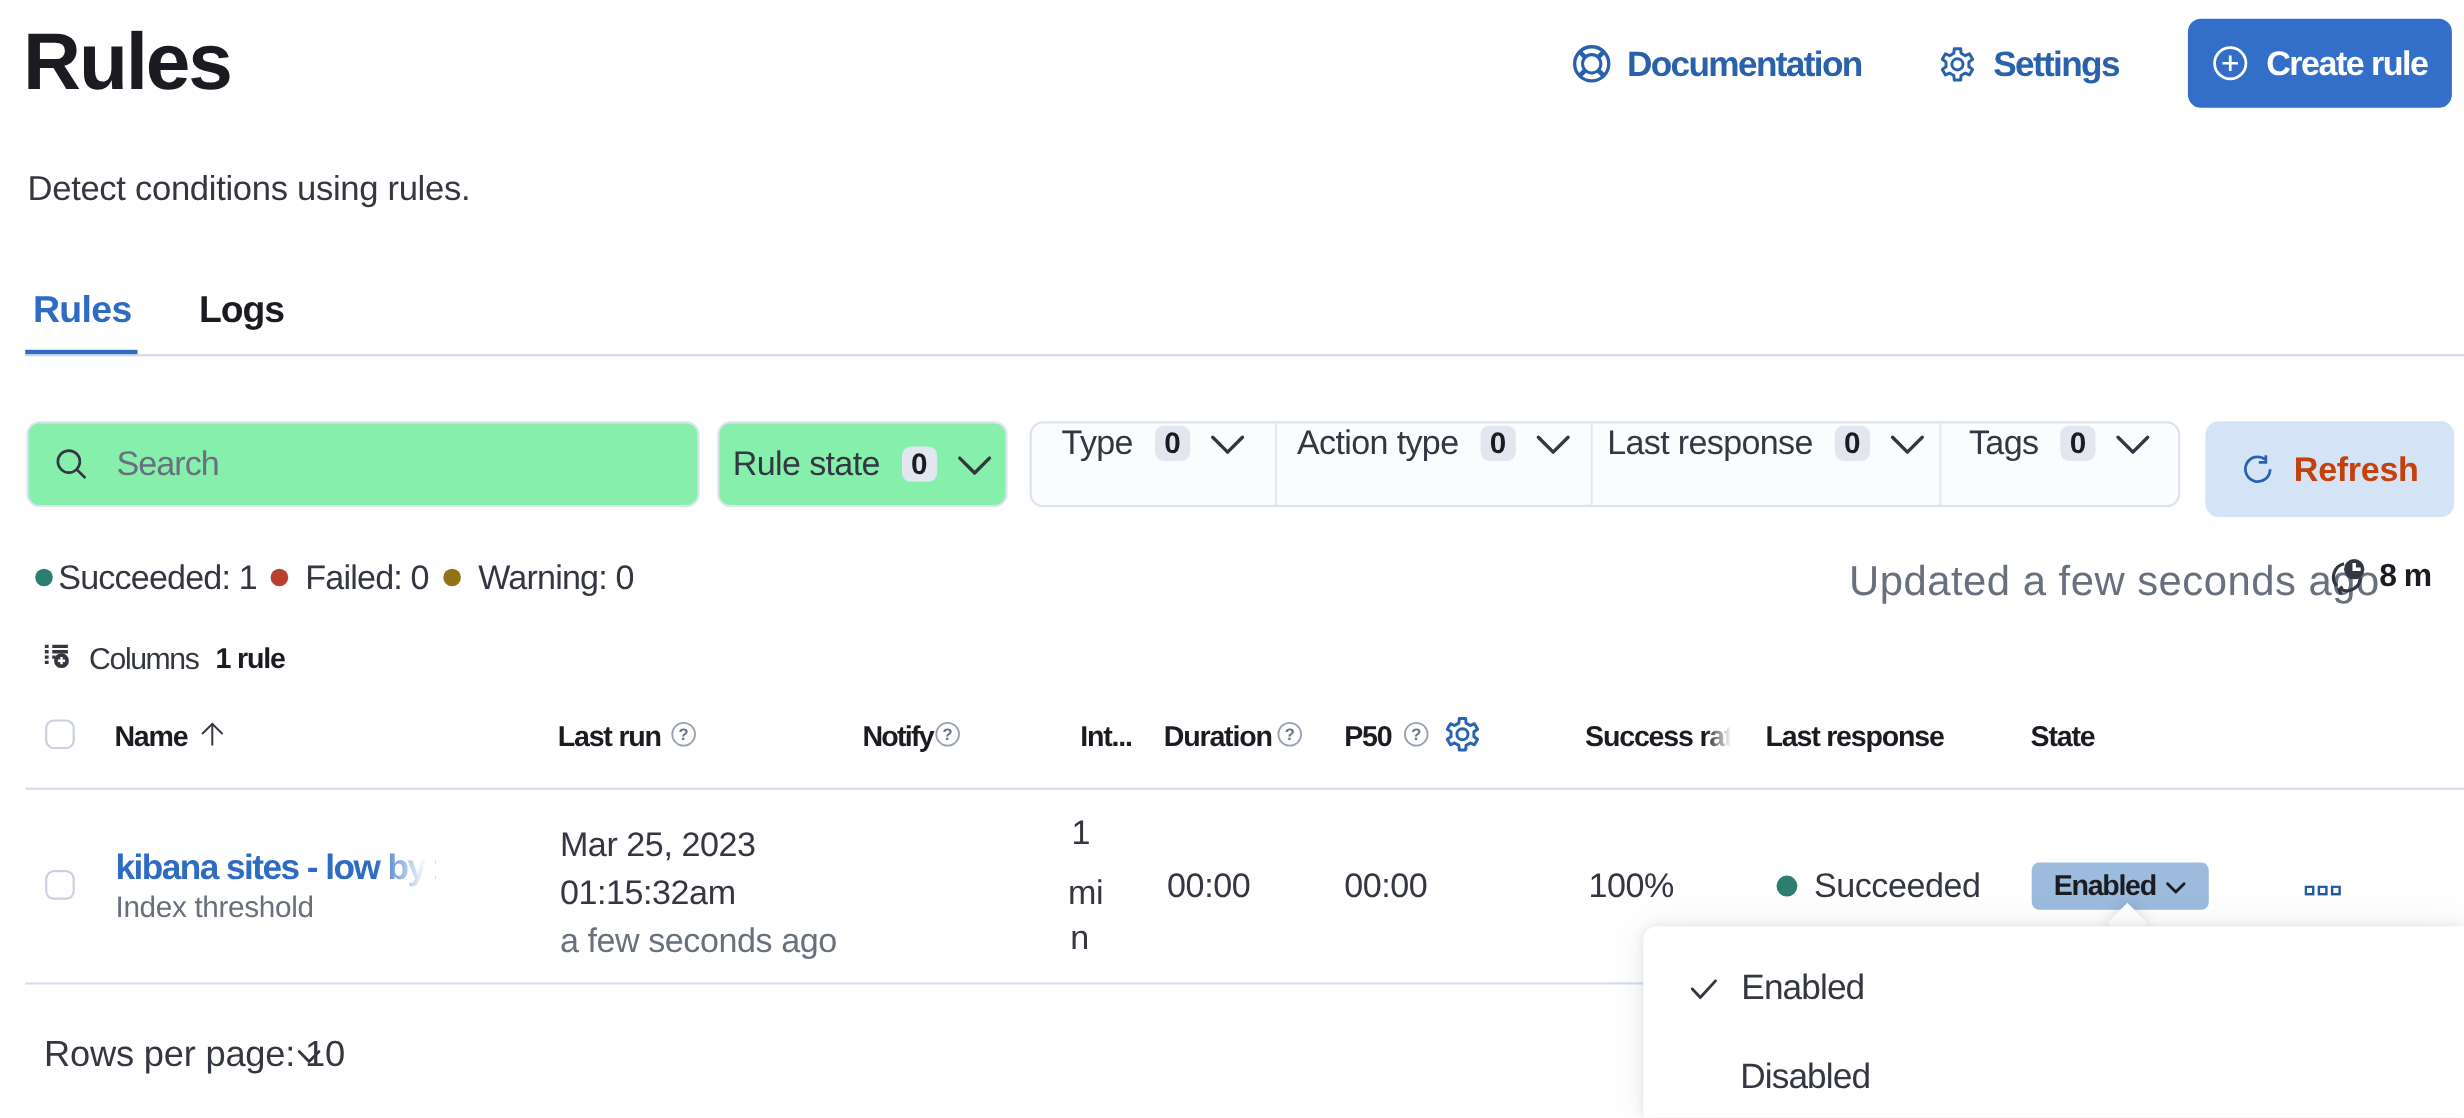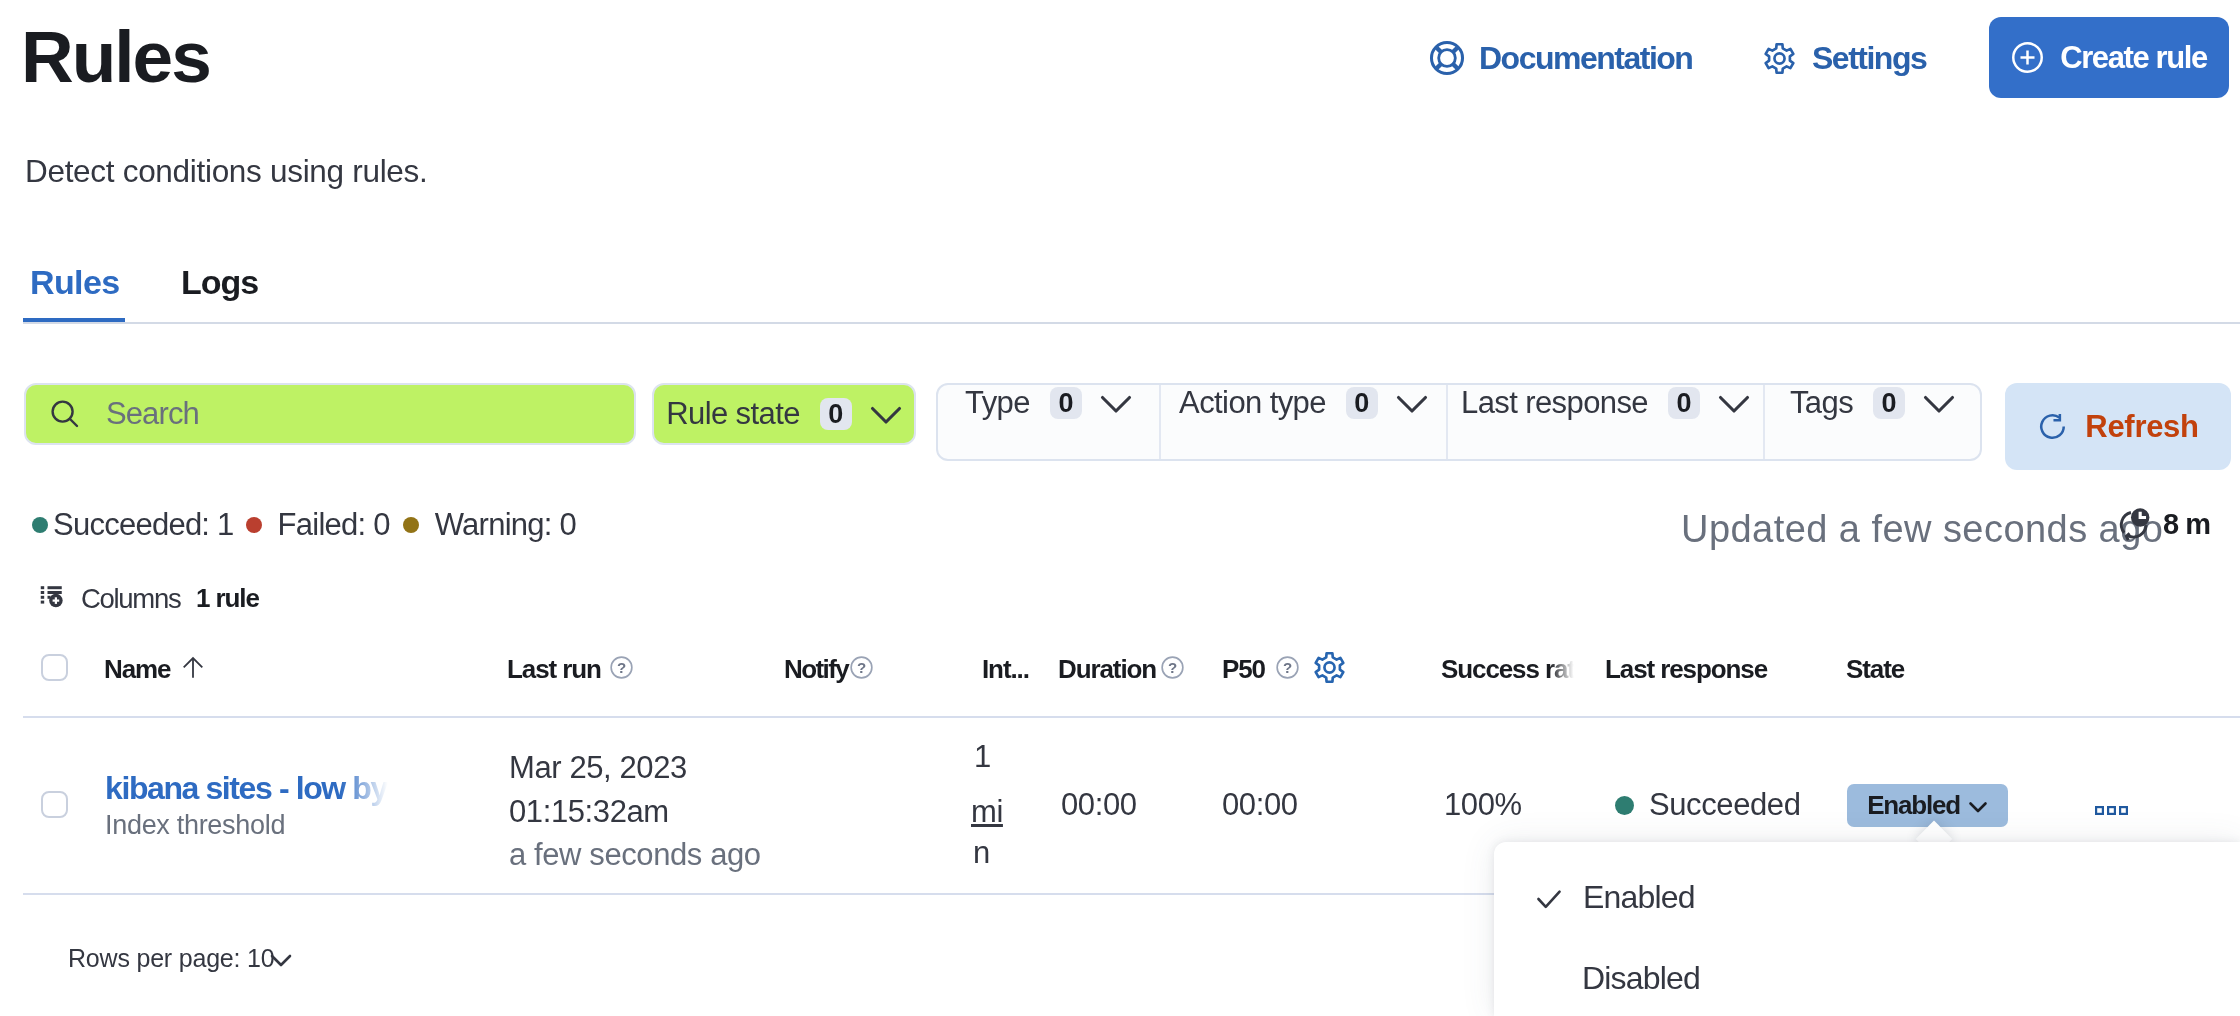--- a/index.html
+++ b/index.html
@@ -14,21 +14,21 @@
   .navlink { top:39px; display:flex; align-items:center; font-size:32px; font-weight:700; color:#2a61ab; letter-spacing:-1.5px; height:38px; }
   .createbtn { left:1989px; top:17px; width:240px; height:81px; background:#336fc9; border-radius:12px;
     display:flex; align-items:center; justify-content:center; color:#fff; font-size:31px; font-weight:700; letter-spacing:-1.4px; }
 
   
   .tab { top:262px; font-size:34px; font-weight:700; letter-spacing:-0.6px; line-height:41px; }
   .tab-underline { left:23px; top:318px; width:102px; height:4px; background:#2e6bc2; }
   .tab-divider { left:23px; top:322px; width:2217px; height:1.5px; background:#d3dae6; }
 
   
-  .ctrl { background:#bef264; border:2px solid #dce3ef; border-radius:12px; top:383px; height:62px; }
+  .ctrl { background:#86efac; border:2px solid #dce3ef; border-radius:12px; top:383px; height:78px; }
   .search { left:24px; width:612px; display:flex; align-items:center; }
   .search .ph { margin-left:25px; font-size:31px; color:#69707d; letter-spacing:-0.9px; }
   .fseg { display:flex; align-items:flex-start; height:100%; position:relative; white-space:nowrap; }
   .fseg + .fseg { border-left:2px solid #e3e8f2; }
   .flabel { font-size:31px; color:#343741; letter-spacing:-0.6px; }
   .fbadge { background:#e2e6ef; border-radius:8px; min-width:32px; height:32px; padding:0 6px; margin-left:20px;
     display:flex; align-items:center; justify-content:center; font-size:27px; font-weight:700; color:#1a1c21; }
   .fchev { margin-left:18px; flex:none; }
   .filter-inner { display:flex; align-items:center; justify-content:center; width:100%; padding:0 6px; }
   .refreshbtn { left:2005px; top:383px; width:226px; height:87px; background:#d4e4f6; border-radius:12px;
@@ -236,21 +236,21 @@
   <div class="abs checkbox" style="top:791px;"></div>
   <div class="abs namelink">kibana sites - low bytes</div>
   <div class="abs fade-white" style="left:341px; top:772px; width:55px; height:40px;"></div>
   <div class="abs cell sub" style="left:105px; top:806px; font-size:27px; letter-spacing:-0.3px;">Index threshold</div>
 
   <div class="abs cell" style="left:509px; top:749px;">Mar 25, 2023</div>
   <div class="abs cell" style="left:509px; top:793px;">01:15:32am</div>
   <div class="abs cell sub" style="left:509px; top:836px;">a few seconds ago</div>
 
   <div class="abs cell" style="left:974px; top:738px;">1</div>
-  <div class="abs cell" style="left:971px; top:793px;text-decoration:underline;">mi</div>
+  <div class="abs cell" style="left:971px; top:793px;">mi</div>
   <div class="abs cell" style="left:973px; top:834px;">n</div>
 
   <div class="abs cell" style="left:1061px; top:786px;">00:00</div>
   <div class="abs cell" style="left:1222px; top:786px;">00:00</div>
   <div class="abs cell" style="left:1444px; top:786px;">100%</div>
 
   <span class="abs dot" style="left:1615px; top:796px; width:19px; height:19px; background:#2e7d71;"></span>
   <div class="abs cell" style="left:1649px; top:786px;">Succeeded</div>
 
   <div class="abs badge-enabled">Enabled
@@ -258,21 +258,21 @@
       <polyline points="2.5,3.5 10,11 17.5,3.5" stroke-width="2.6" stroke-linecap="round" stroke-linejoin="round"></polyline>
     </svg>
   </div>
   <div class="abs" id="boxeshorizontal" style="left:2095px; top:802px;"><svg width="34" height="10" viewBox="0 0 34 10" fill="none" stroke="#20599f" stroke-width="2.2">
       <rect x="1.1" y="1.1" width="6.8" height="6.8"></rect>
       <rect x="13.1" y="1.1" width="6.8" height="6.8"></rect>
       <rect x="25.1" y="1.1" width="6.8" height="6.8"></rect>
     </svg></div>
   <div class="abs row-border"></div>
 
-  <div class="abs" style="left:40px; top:943px; font-size:25px; color:#343741; letter-spacing:-0.2px; line-height:30px;margin-left:28px;">Rows per page: 10</div>
+  <div class="abs" style="left:40px; top:943px; font-size:33px; color:#343741; letter-spacing:-0.2px; line-height:30px;">Rows per page: 10</div>
   <svg class="abs" style="left:269px; top:950px;" width="24" height="20" viewBox="0 0 24 20" fill="none" stroke="#343741">
     <polyline points="3,6 12,15 21,6" stroke-width="2.6" stroke-linecap="round" stroke-linejoin="round"></polyline>
   </svg>
 
   <div class="abs beak"></div>
   <div class="abs panel"></div>
   <svg class="abs" style="left:1536px; top:886px;" width="26" height="26" viewBox="0 0 16 16" fill="none" stroke="#343741">
     <polyline points="1.5,8 6,12.8 14.5,3.5" stroke-width="1.6" stroke-linecap="round" stroke-linejoin="round"></polyline>
   </svg>
   <div class="abs menuitem" style="left:1583px; top:879px;">Enabled</div>

